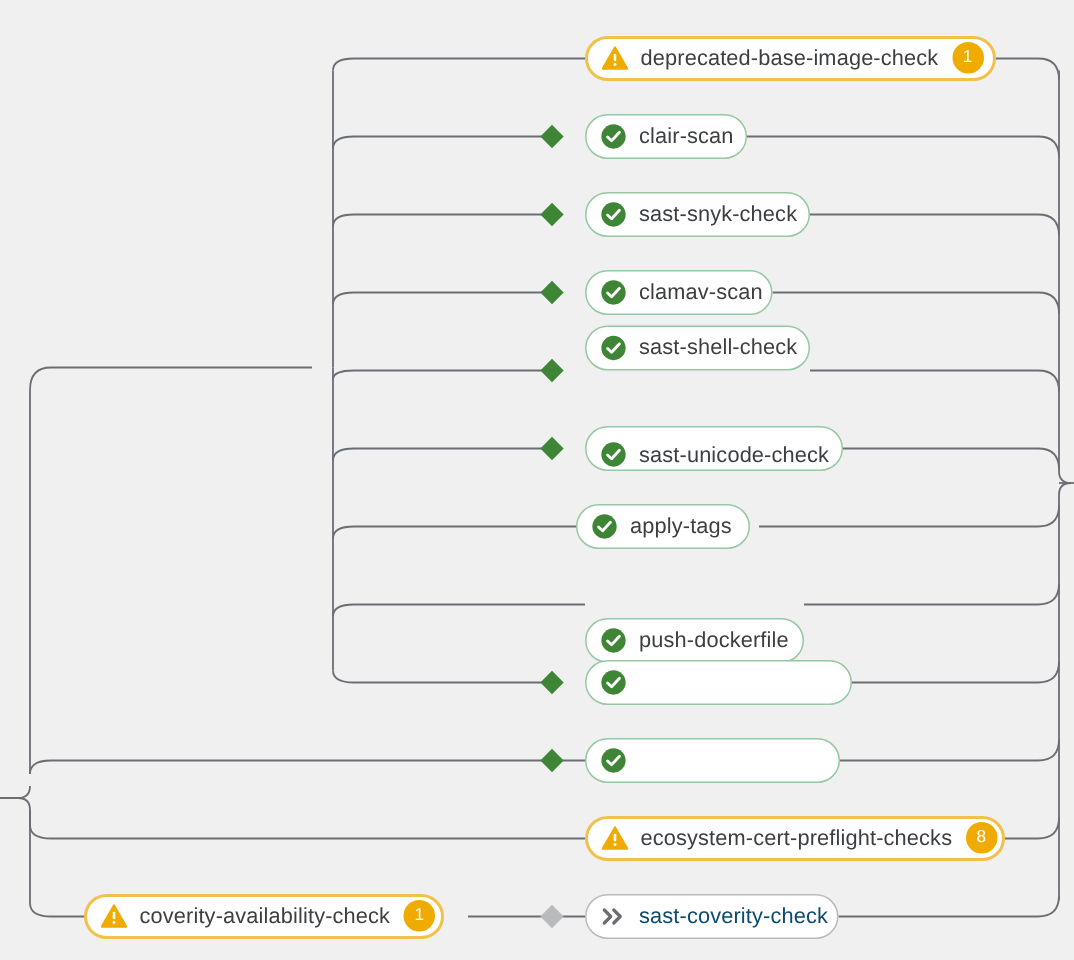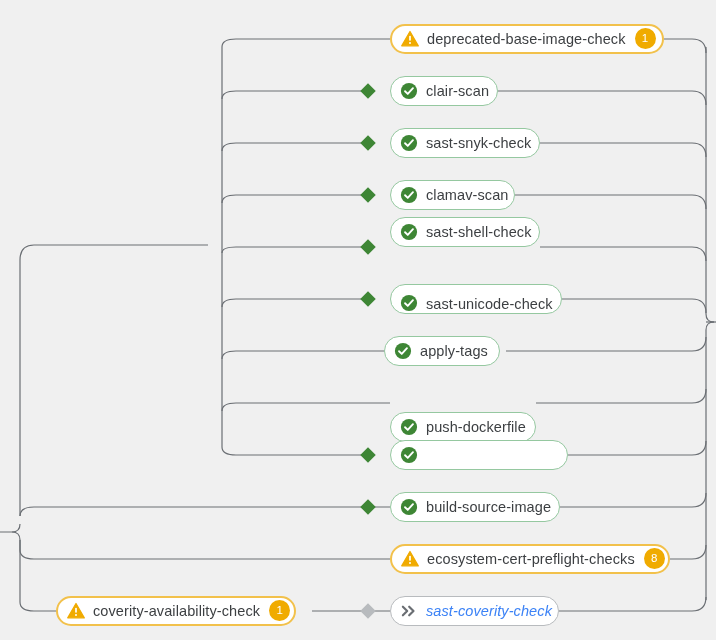--- a/index.html
+++ b/index.html
@@ -38,21 +38,21 @@
   .node.succeeded { border: 1px solid #95c8a0; }
   .node.warning  { border: 2px solid #f2c14b; }
   .node.skipped  { border: 1px solid #b8bbbe; }
 
   .node-label {
     font-size: 14.5px;
     color: #3c3f42;
     letter-spacing: 0.1px;
     margin-left: 8px;
   }
-  .node.skipped .node-label { color: #3b82f6; font-style: italic; }
+  .node.skipped .node-label { color: #0c4a6e; }
 
   .ico {
     flex: 0 0 auto;
     width: 18px;
     height: 18px;
     display: block;
   }
   .badge {
     flex: 0 0 auto;
     margin-left: 9px;
@@ -200,21 +200,20 @@
           <circle cx="10" cy="10" r="9" fill="#3e8635"></circle>
           <path d="M5.6 10.3 L8.6 13.2 L14.4 6.9" stroke="#ffffff" stroke-width="2.1" fill="none" stroke-linecap="round" stroke-linejoin="round"></path>
         </svg>
       </div>
       <div class="diamond green" style="left: 368px; top: 507px;"></div>
       <div class="node succeeded" style="left: 390px; top: 507px; width: 170px;">
         <svg class="ico" viewBox="0 0 20 20">
           <circle cx="10" cy="10" r="9" fill="#3e8635"></circle>
           <path d="M5.6 10.3 L8.6 13.2 L14.4 6.9" stroke="#ffffff" stroke-width="2.1" fill="none" stroke-linecap="round" stroke-linejoin="round"></path>
         </svg>
-        <span class="node-label">build-source-image</span>
       </div>
       <div class="node warning" style="left: 390px; top: 559px; width: 280px;">
         <svg class="ico" viewBox="0 0 20 20">
           <path d="M10 1.6 L19.2 17.6 L0.8 17.6 Z" fill="#f0ab00" stroke="#f0ab00" stroke-width="1.4" stroke-linejoin="round"></path>
           <rect x="9.05" y="6.4" width="1.9" height="5.6" rx="0.9" fill="#ffffff"></rect>
           <circle cx="10" cy="14.5" r="1.1" fill="#ffffff"></circle>
         </svg>
         <span class="node-label">ecosystem-cert-preflight-checks</span>
         <span class="badge">8</span>
       </div>

